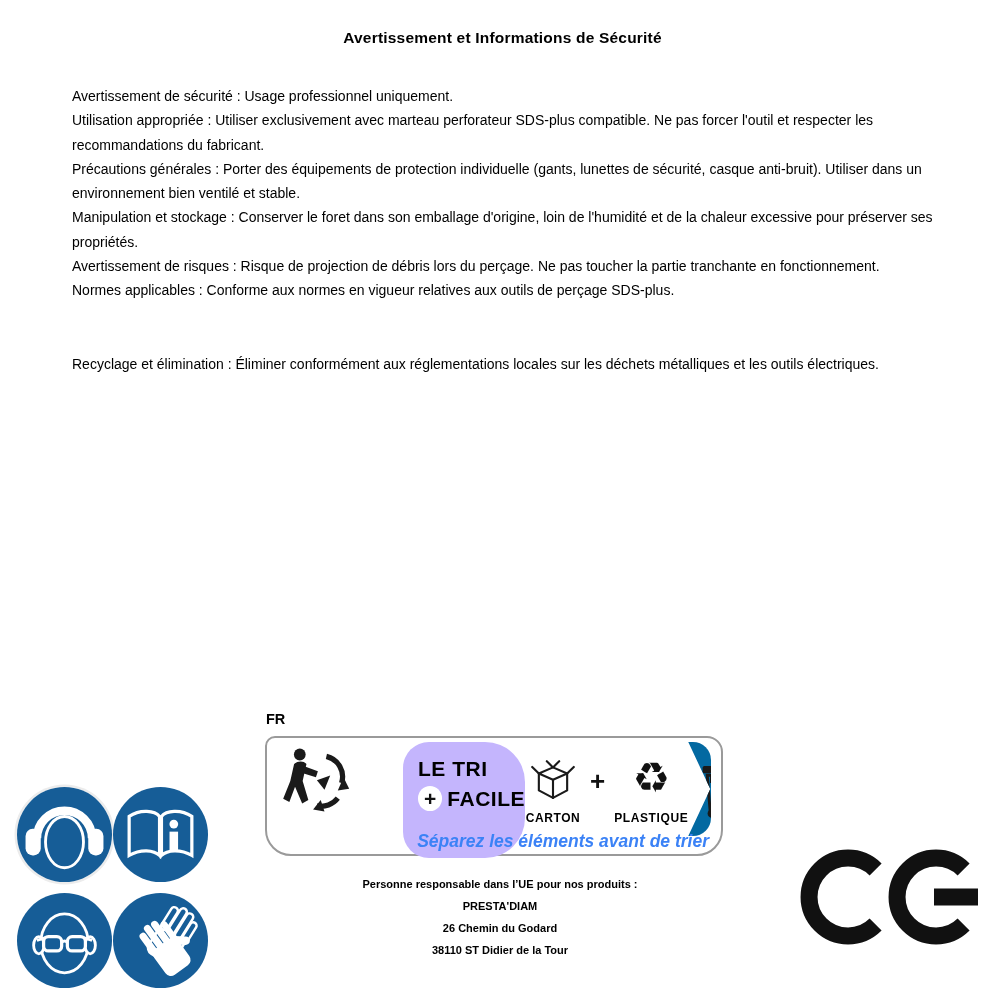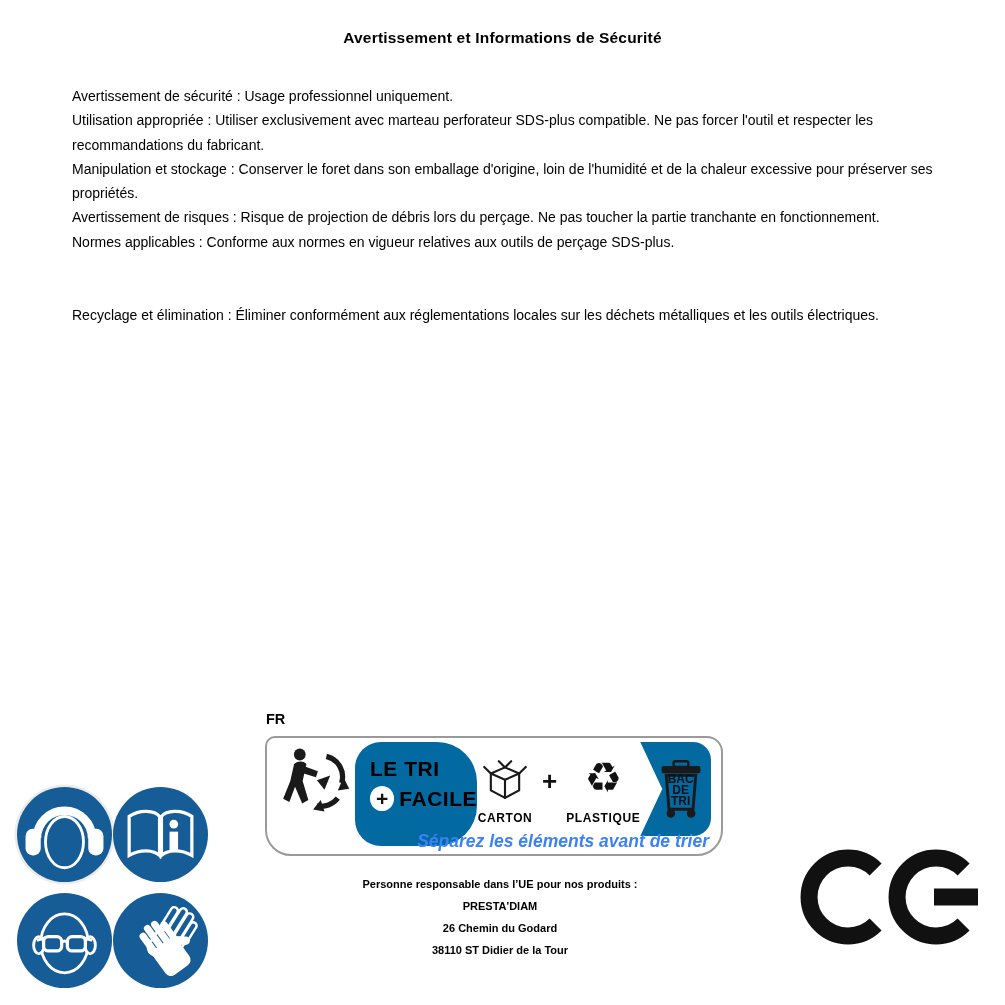--- a/index.html
+++ b/index.html
@@ -21,22 +21,22 @@
   .picto{width:95px;height:95px;border-radius:50%;}
   .picto svg{display:block;width:95px;height:95px;}
   .picto.ringed{box-shadow:0 0 0 2.5px #ececec;border-radius:50%;}
 
   
   .fr-tag{position:absolute;left:266px;top:711px;font-size:14.5px;font-weight:700;}
   .tri-box{position:absolute;left:265px;top:736px;width:458px;height:120px;background:#fff;
            border:2px solid #9a9a9a;border-radius:10px 16px 26px 26px;box-sizing:border-box;}
   .triman{position:absolute;left:10px;top:6px;width:76px;height:78px;}
   .banner{position:absolute;left:88px;top:4px;width:356px;height:94px;display:flex;}
-  .seg-a{width:122px;height:104px;background:#0369a1;border-radius:26px 40px 40px 26px;
-         box-sizing:border-box;padding:14px 0 0 15px;}
+  .seg-a{width:122px;height:116px;background:#c4b5fd;border-radius:26px 40px 40px 26px;
+         box-sizing:border-box;padding:14px 0 0 15px;margin-left:48px;}
   .seg-a .l1{font-size:21px;font-weight:800;letter-spacing:.5px;line-height:26px;}
   .seg-a .l2{display:flex;align-items:center;gap:5px;margin-top:4px;}
   .plus-circle{width:25px;height:25px;border-radius:50%;background:#fff;color:#111;
                display:flex;align-items:center;justify-content:center;
                font-size:21px;font-weight:800;line-height:25px;}
   .seg-a .facile{font-size:21px;font-weight:800;letter-spacing:.5px;}
   .seg-b{flex:1;background:#fff;display:flex;align-items:flex-start;justify-content:center;
          gap:9px;padding-top:13px;}
   .mat{display:flex;flex-direction:column;align-items:center;gap:1px;}
   .mat .mat-label{font-size:12px;font-weight:700;letter-spacing:.6px;margin-top:9px;}
@@ -63,20 +63,21 @@
 </head>
 <body>
 
 <div class="page">
 
   <div class="title">Avertissement et Informations de Sécurité</div>
 
   <div class="bodytext">
     <p>Avertissement de sécurité : Usage professionnel uniquement.</p>
     <p>Utilisation appropriée : Utiliser exclusivement avec marteau perforateur SDS-plus compatible. Ne pas forcer l'outil et respecter les recommandations du fabricant.</p>
+    <p>Précautions générales : Porter des équipements de protection individuelle (gants, lunettes de sécurité, casque anti-bruit). Utiliser dans un environnement bien ventilé et stable.</p>
     <p>Manipulation et stockage : Conserver le foret dans son emballage d'origine, loin de l'humidité et de la chaleur excessive pour préserver ses propriétés.</p>
     <p>Avertissement de risques : Risque de projection de débris lors du perçage. Ne pas toucher la partie tranchante en fonctionnement.</p>
     <p>Normes applicables : Conforme aux normes en vigueur relatives aux outils de perçage SDS-plus.</p>
     <p class="gap-before">Recyclage et élimination : Éliminer conformément aux réglementations locales sur les déchets métalliques et les outils électriques.</p>
   </div>
 
   <div class="picto-grid">
     <div class="picto ringed">
       <svg viewBox="0 0 100 100">
         <circle cx="50" cy="50" r="50" fill="#165d97"></circle>

